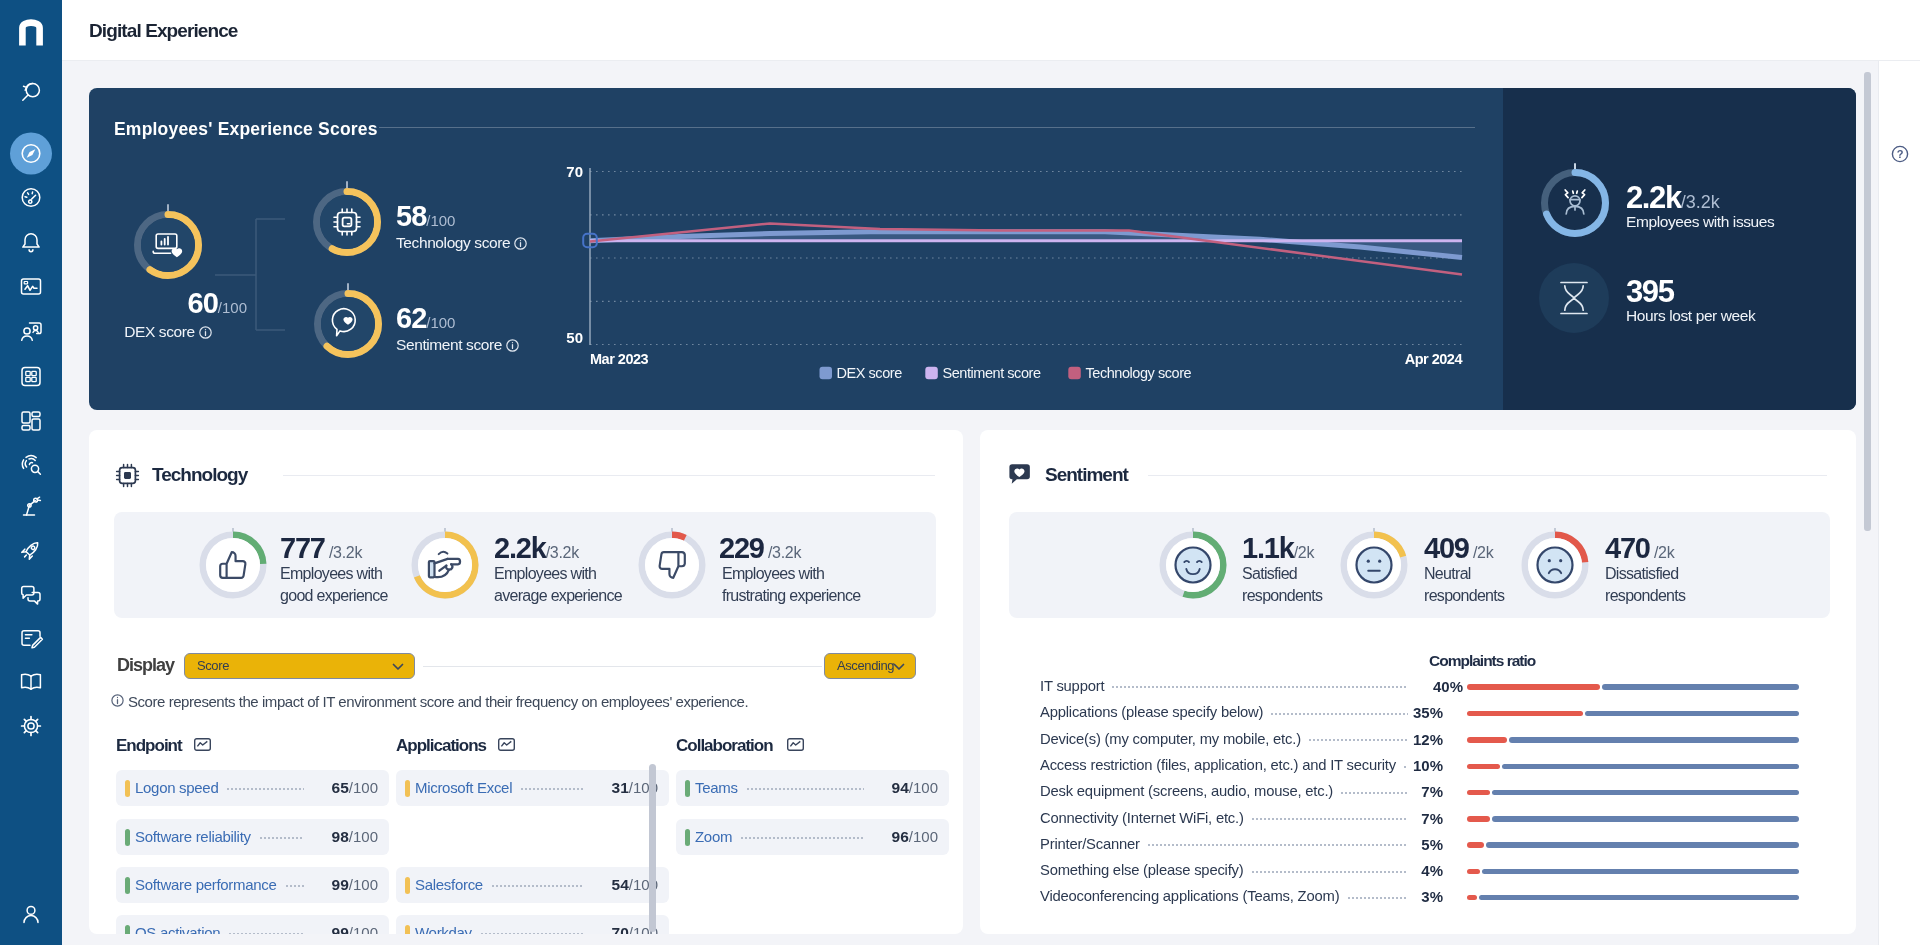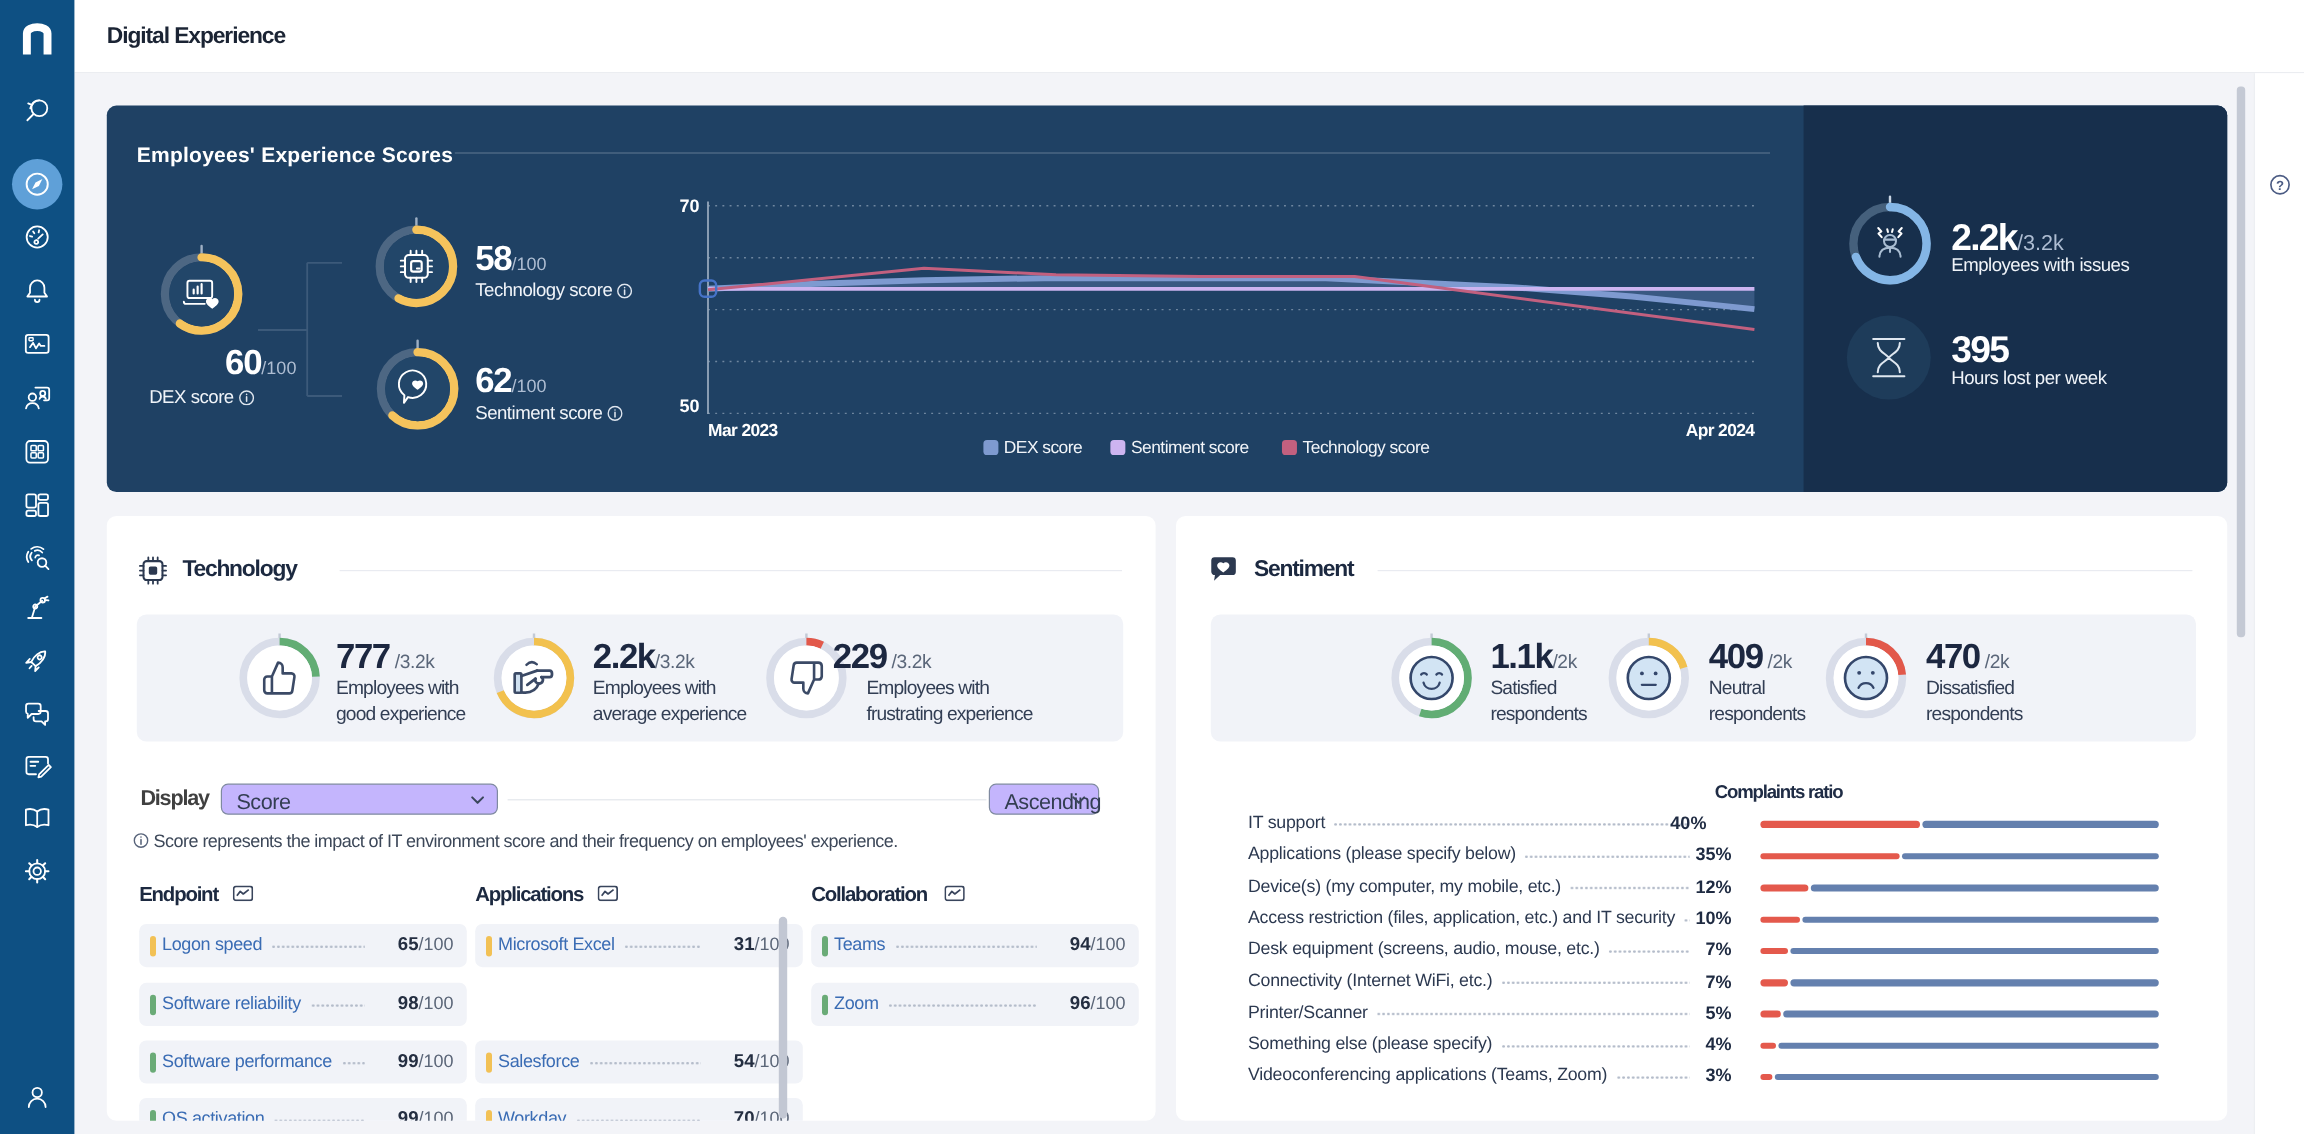--- a/index.html
+++ b/index.html
@@ -23,21 +23,21 @@
   .card { background:#fff; border-radius:8px; }
   #techcard { left:89px; top:430px; width:874px; height:504px; overflow:hidden; }
   #sentcard { left:980px; top:430px; width:876px; height:504px; overflow:hidden; }
   .cardhead { position:absolute; font-size:19px; font-weight:700; color:#1c2940; letter-spacing:-1px; }
   .carddiv { position:absolute; height:1px; background:#e9ebf1; }
   .strip { position:absolute; background:#f1f3f8; border-radius:8px; }
   .bignum { font-size:29px; font-weight:700; color:#1c2740; letter-spacing:-1.2px; }
   .bigsub { font-size:16px; font-weight:400; color:#5a6679; letter-spacing:-0.3px; }
   .dlabel { font-size:16px; color:#323e54; line-height:21.5px; letter-spacing:-0.7px; }
   
-  .select { position:absolute; height:26px; background:#c4b5fd; border:1px solid #7f8aa0; border-radius:6px; font-size:18px; color:#333e52; letter-spacing:-0.4px; }
+  .select { position:absolute; height:26px; background:#eab308; border:1px solid #7f8aa0; border-radius:6px; font-size:13px; color:#333e52; letter-spacing:-0.4px; }
   .select span { position:absolute; left:12px; top:4px; }
   .select svg { position:absolute; right:10px; top:9px; }
   
   .lrow { position:absolute; width:273px; height:36px; background:#f1f3f8; border-radius:6px; }
   .lbar { position:absolute; left:8.5px; top:9.5px; width:5px; height:17px; border-radius:3px; }
   .lname { position:absolute; left:19px; top:8.5px; font-size:15px; letter-spacing:-0.3px; color:#3a6cb4; white-space:nowrap; }
   .lscore { position:absolute; right:11px; top:9px; font-size:15.5px; color:#242e41; font-weight:700; white-space:nowrap;margin-left:32px; }
   .lscore i { font-style:normal; font-weight:400; color:#5b6678; font-size:15px; }
   .ldots { position:absolute; top:18px; height:2px; background-image:radial-gradient(circle, #b4bcca 1px, transparent 1.1px); background-size:4px 2px; background-repeat:repeat-x; }
   .coltitle { position:absolute; font-size:17px; font-weight:700; color:#1c2940; letter-spacing:-1px; }
@@ -331,21 +331,21 @@
     <circle cx="40" cy="40" r="30.25" stroke="#e2584a" stroke-width="6.5" stroke-dasharray="13.7 176.4" transform="rotate(-90 40 40)"></circle>
     <circle cx="40" cy="40" r="27" fill="#fff"></circle>
     <g stroke="#3b4a66" stroke-width="1.7" stroke-linecap="round" stroke-linejoin="round" transform="translate(40,40) scale(1.28) translate(-12,-12)">
       <path d="M10 15v4a3 3 0 0 0 3 3l4-9V2H5.72a2 2 0 0 0-2 1.7l-1.38 9a2 2 0 0 0 2 2.3zM17 2h2.67A2.31 2.31 0 0 1 22 4v7a2.31 2.31 0 0 1-2.33 2H17"></path>
     </g>
   </svg>
   <div class="abs" style="left:191px;top:102px;white-space:nowrap"><span class="bignum">777</span><span class="bigsub"> /3.2k</span></div>
   <div class="abs dlabel" style="left:191px;top:133px">Employees with<br>good experience</div>
   <div class="abs" style="left:405px;top:102px;white-space:nowrap"><span class="bignum">2.2k</span><span class="bigsub">/3.2k</span></div>
   <div class="abs dlabel" style="left:405px;top:133px">Employees with<br>average experience</div>
-  <div class="abs" style="left:605px;top:102px;white-space:nowrap"><span class="bignum">229</span><span class="bigsub"> /3.2k</span></div>
+  <div class="abs" style="left:630px;top:102px;white-space:nowrap"><span class="bignum">229</span><span class="bigsub"> /3.2k</span></div>
   <div class="abs dlabel" style="left:633px;top:133px">Employees with<br>frustrating experience</div>
 
   <div class="abs" style="left:28px;top:225px;font-size:18px;font-weight:700;color:#404040;letter-spacing:-1px">Display</div>
   <div class="select" style="left:95px;top:223px;width:231px">
       <span>Score</span>
       <svg width="12" height="8" viewBox="0 0 12 8" fill="none">
         <path d="M1.5,1.5 L6,6 L10.5,1.5" stroke="#3b475c" stroke-width="1.7" stroke-linecap="round" stroke-linejoin="round"></path>
       </svg>
     </div>
   <div class="carddiv" style="left:334px;top:236px;width:399px;background:#e3e6eb"></div>
@@ -480,21 +480,21 @@
   </svg>
   <div class="abs" style="left:262px;top:102px;white-space:nowrap"><span class="bignum">1.1k</span><span class="bigsub">/2k</span></div>
   <div class="abs dlabel" style="left:262px;top:133px">Satisfied<br>respondents</div>
   <div class="abs" style="left:444px;top:102px;white-space:nowrap"><span class="bignum">409</span><span class="bigsub"> /2k</span></div>
   <div class="abs dlabel" style="left:444px;top:133px">Neutral<br>respondents</div>
   <div class="abs" style="left:625px;top:102px;white-space:nowrap"><span class="bignum">470</span><span class="bigsub"> /2k</span></div>
   <div class="abs dlabel" style="left:625px;top:133px">Dissatisfied<br>respondents</div>
   <div class="abs" style="left:449px;top:222px;font-size:15.5px;font-weight:700;color:#1f2c45;letter-spacing:-1px">Complaints ratio</div>
   <div class="crow-label" style="left:60px;top:247.5px">IT support</div>
   <div class="ldots" style="left:131.4px;width:296.6px;top:256px"></div>
-  <div class="crow-pct" style="left:396px;top:247.5px">40%</div>
+  <div class="crow-pct" style="left:437px;top:247.5px">40%</div>
   <div class="cbar" style="left:487px;top:254px;width:132.8px;background:#e4594c"></div>
   <div class="cbar" style="left:621.8px;top:254px;width:197.2px;background:#6480ae"></div>
   <div class="crow-label" style="left:60px;top:274.0px">Applications (please specify below)</div>
   <div class="ldots" style="left:290.4px;width:137.6px;top:282.5px"></div>
   <div class="crow-pct" style="left:417px;top:274.0px">35%</div>
   <div class="cbar" style="left:487px;top:280.5px;width:116.2px;background:#e4594c"></div>
   <div class="cbar" style="left:605.2px;top:280.5px;width:213.8px;background:#6480ae"></div>
   <div class="crow-label" style="left:60px;top:300.5px">Device(s) (my computer, my mobile, etc.)</div>
   <div class="ldots" style="left:328.0px;width:100.0px;top:309px"></div>
   <div class="crow-pct" style="left:417px;top:300.5px">12%</div>

